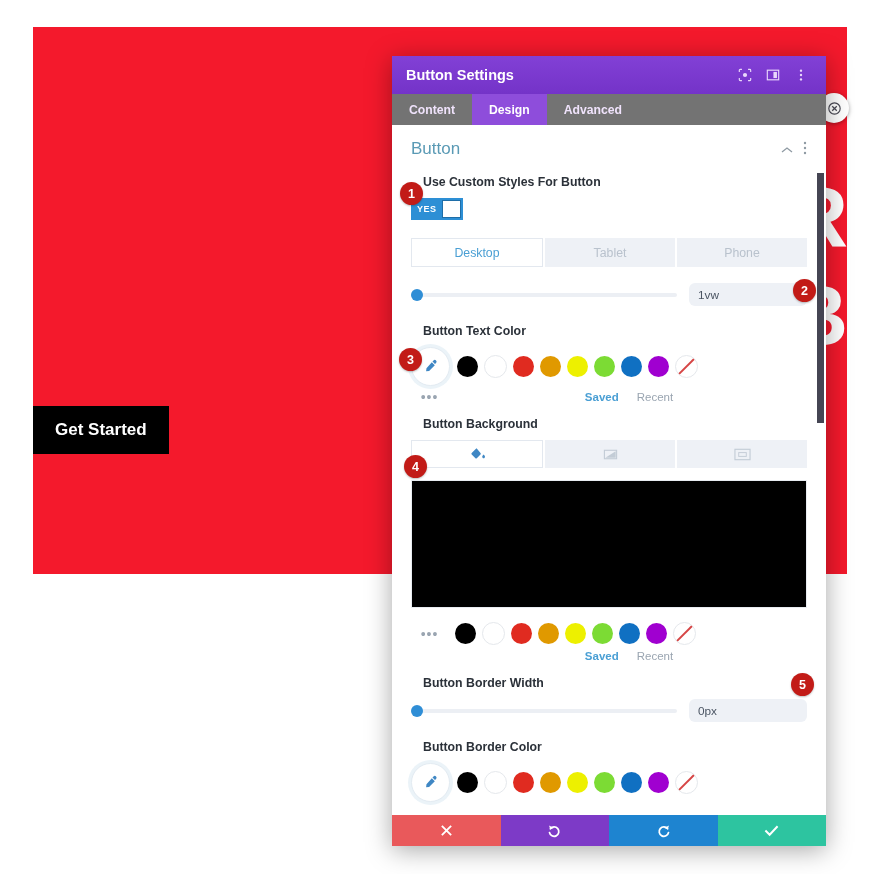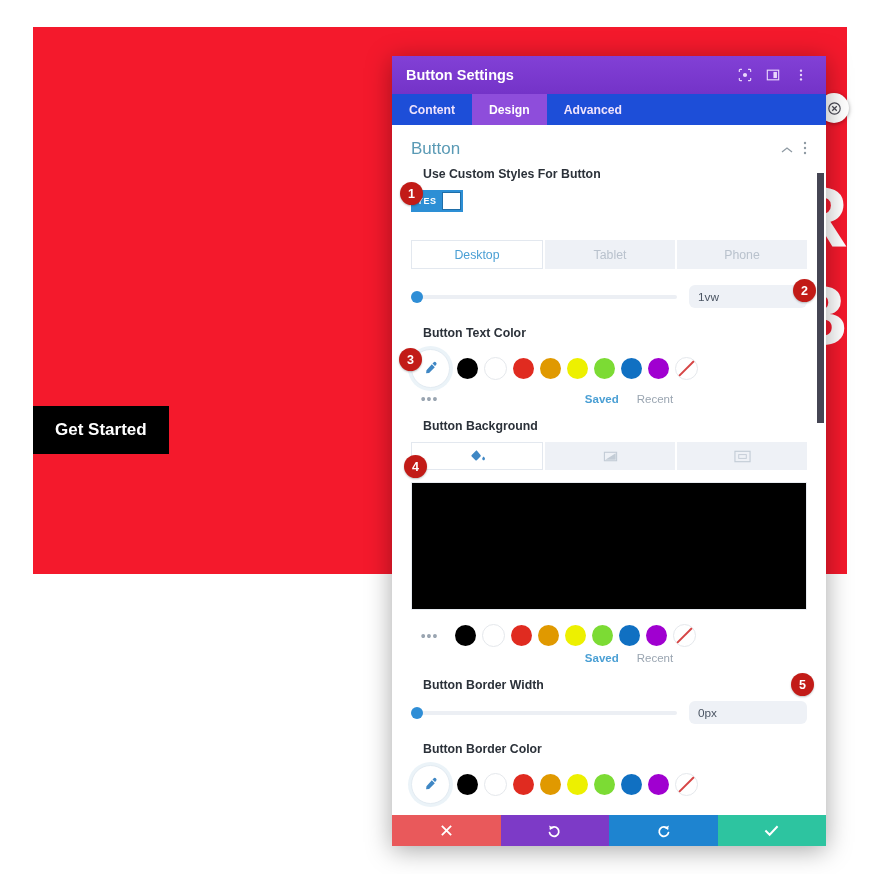--- a/index.html
+++ b/index.html
@@ -40,37 +40,37 @@
   #modal-header{
     height:38px;background:#7e3bd0;background:linear-gradient(180deg,#8240d6 0%,#7433c8 100%);
     display:flex;align-items:center;padding:0 14px;color:#fff;flex:0 0 38px;
   }
   #modal-title{font-size:14.5px;font-weight:bold;flex:1;}
   .hdr-ico{
     width:22px;height:22px;display:flex;align-items:center;justify-content:center;
     color:#e9d8fb;margin-left:6px;
   }
   #modal-tabs{
-    height:31px;background:#1d4ed8;display:flex;align-items:stretch;flex:0 0 31px;
+    height:31px;background:#737373;display:flex;align-items:stretch;flex:0 0 31px;
   }
   .tab{
     padding:0 17px;display:flex;align-items:center;justify-content:center;
     font-size:12.2px;color:#f0e3fc;font-weight:bold;
   }
   .tab.active{background:#8e4ddb;color:#ffffff;}
   #modal-body{
     flex:1;overflow:hidden;position:relative;background:#fff;
     padding:0 0 0 0;
   }
   #scroll-area{position:absolute;inset:0;padding:14px 19px 0 19px;box-sizing:border-box;}
   #modal-scrollbar{
     position:absolute;right:2px;top:48px;width:7px;height:250px;
     background:#454553;border-radius:0;z-index:20;
   }
-  .sec-head{display:flex;align-items:center;margin-bottom:8px;}
+  .sec-head{display:flex;align-items:center;margin-bottom:16px;}
   #section-title{color:#5a9ab5;font-size:17px;flex:1;}
   .sec-ico{color:#8f9aa3;font-size:13px;margin-left:10px;}
   .fld-label{font-size:12.3px;color:#2b3139;font-weight:bold;margin-bottom:9px;margin-left:12px;}
   
   .toggle{
     width:52px;height:22px;background:#2d8fd5;display:flex;align-items:center;
     border:1px solid #2d8fd5;box-sizing:border-box;
   }
   .toggle .tg-txt{font-size:9px;color:#fff;font-weight:bold;padding:0 5px;letter-spacing:.5px;}
   .toggle .tg-knob{width:26px;height:18px;background:#fff;border:1px solid #1f6ea8;box-sizing:border-box;margin-right:1px;}
@@ -198,21 +198,21 @@
         <div class="sec-ico">
           <svg width="4" height="14" viewBox="0 0 4 14">
             <circle cx="2" cy="2" r="1.2" fill="#8f9aa3"></circle>
               <circle cx="2" cy="7" r="1.2" fill="#8f9aa3"></circle>
               <circle cx="2" cy="12" r="1.2" fill="#8f9aa3"></circle>
           </svg>
         </div>
       </div>
 
       <div class="fld-label">Use Custom Styles For Button</div>
-      <div style="margin-bottom:28px;">
+      <div style="margin-bottom:18px;">
         <div class="toggle">
           <span class="tg-txt">YES</span>
           <span class="tg-knob"></span>
         </div>
       </div>
 
       <div class="dev-tabs">
         <div class="dev-tab active">Desktop</div>
         <div class="dev-tab">Tablet</div>
         <div class="dev-tab">Phone</div>

